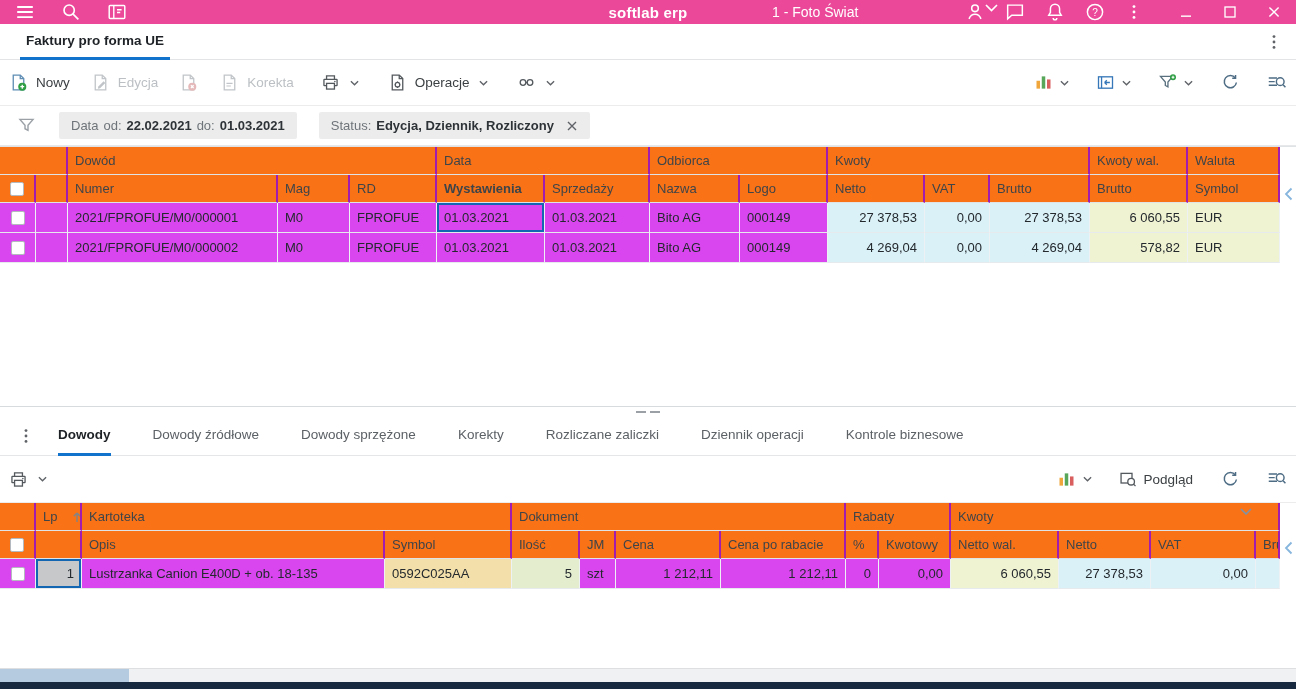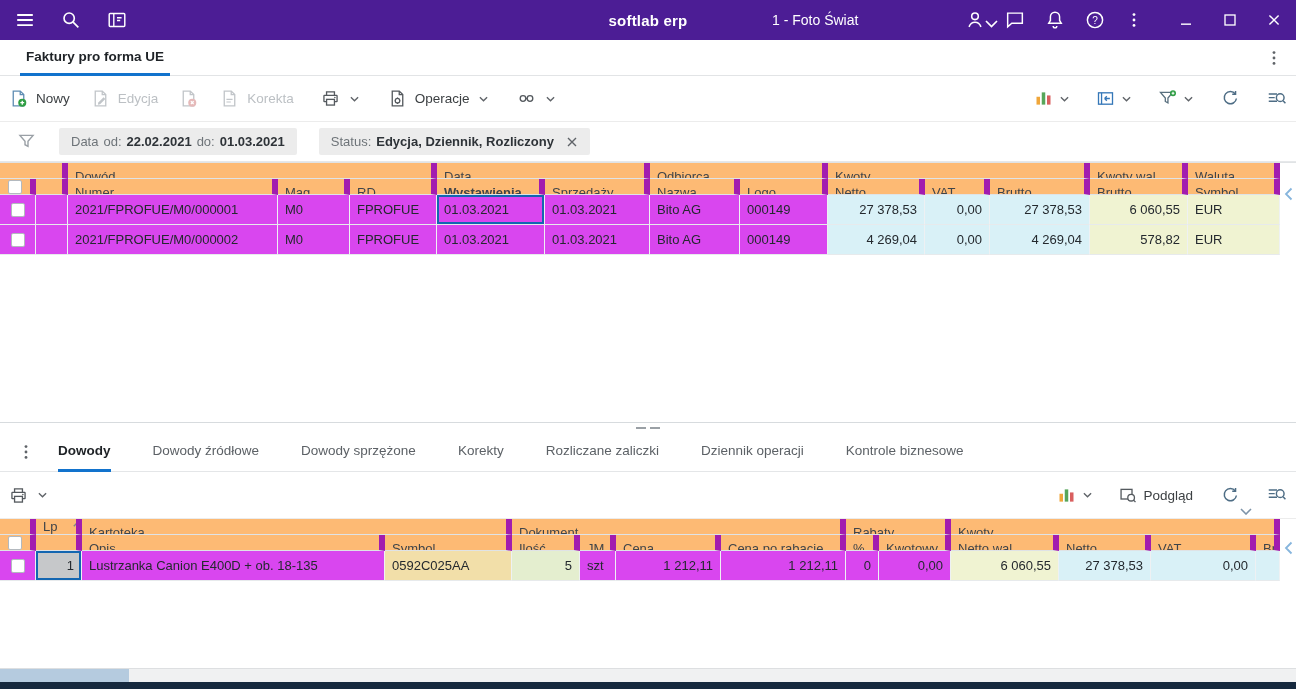--- a/index.html
+++ b/index.html
@@ -2,24 +2,24 @@
 <html><head>
 <meta charset="utf-8">
 <style>
   *{margin:0;padding:0;box-sizing:border-box}
   html,body{width:1296px;height:689px;overflow:hidden}
   body{font-family:"Liberation Sans",sans-serif;background:#fff;color:#24292e;font-size:13px}
   .app{position:relative;width:1296px;height:689px;background:#fff}
   svg{display:block}
 
   
-  .topbar{height:40px;background:#4c1d95;display:flex;align-items:center;color:#fff;position:relative}
+  .topbar{height:24px;background:#ec4899;display:flex;align-items:center;color:#fff;position:relative}
   .tb-left{display:flex;align-items:center;gap:24px;padding-left:14px}
   .tb-title{position:absolute;left:0;right:0;text-align:center;font-size:15px;font-weight:700;letter-spacing:.2px;pointer-events:none}
-  .company{position:absolute;left:772px;width:226px;display:flex;align-items:flex-end;justify-content:space-between;font-size:14px;cursor:pointer}
+  .company{position:absolute;left:772px;width:226px;display:flex;align-items:flex-start;justify-content:space-between;font-size:14px;cursor:pointer}
   .tb-right{margin-left:auto;display:flex;align-items:center;gap:18px;padding-right:12px}
   .winctl{display:flex;align-items:center;gap:24px;margin-left:14px}
   .tico{cursor:pointer;display:inline-flex}
 
   
   .tabbar{height:36px;border-bottom:1px solid #e2e4e6;display:flex;align-items:center;position:relative;background:#fff}
   .main-tab{height:36px;line-height:33px;margin-left:20px;padding:0 6px;font-size:13.5px;font-weight:700;color:#1e2226;border-bottom:3px solid #1273cd;cursor:pointer}
   .tab-kebab{position:absolute;right:12px;top:7px;color:#5f6368;cursor:pointer}
 
   
@@ -33,21 +33,21 @@
   
   .filterbar{height:40px;display:flex;align-items:center;padding:0 16px;gap:22px;border-bottom:1px solid #e6e8ea;background:#fff}
   .chip{background:#ececec;border-radius:2px;height:27px;display:flex;align-items:center;padding:0 12px;font-size:13px;color:#6e7479;gap:5px;white-space:nowrap}
   .chip b{color:#2e3338;font-weight:700}
   .chip .x{margin-left:7px;cursor:pointer;color:#5f6368;display:inline-flex}
 
   
   .grid{width:1280px;background:#fff}
   .gridrow{display:flex}
   .cell{flex:none;border-right:1px solid #eef1f3;border-bottom:1px solid #e7eaec;padding:0 7px;font-size:13px;white-space:nowrap;overflow:hidden}
-  .hdr .cell{background:#fdba74;color:#3f4449;border-right:6px solid #a21caf;border-bottom:1px solid #dfe3e6;height:16px;line-height:27px}
+  .hdr .cell{background:#f97316;color:#3f4449;border-right:2px solid #a21caf;border-bottom:1px solid #dfe3e6;height:28px;line-height:27px}
   .data .cell{height:30px;line-height:29px;background:#d946ef}
   .num{text-align:right}
   .bold{font-weight:700}
   .cb{display:inline-block;width:14px;height:14px;border:1px solid #b3b9bf;border-radius:2px;background:#fff;vertical-align:middle}
   .c-center{display:flex;align-items:center;justify-content:center;padding:0}
   .row-sel{box-shadow:inset 0 0 0 2px #1a6fc4}
   .cell-active{box-shadow:inset 0 0 0 2px #1366b1}
   .bg-cyan{background:#d9f1f7 !important}
   .bg-yel{background:#f0f3d2 !important}
   .bg-tan{background:#f2dfa9 !important}

